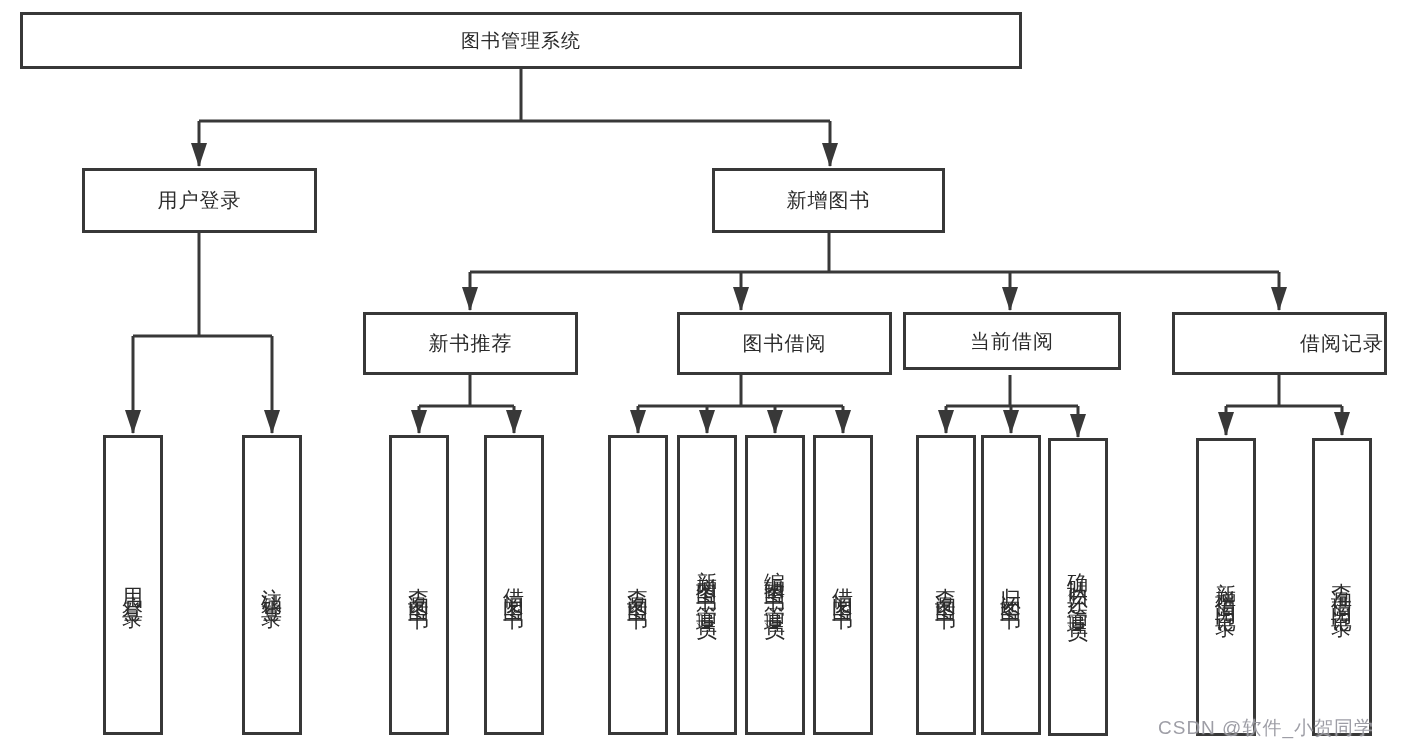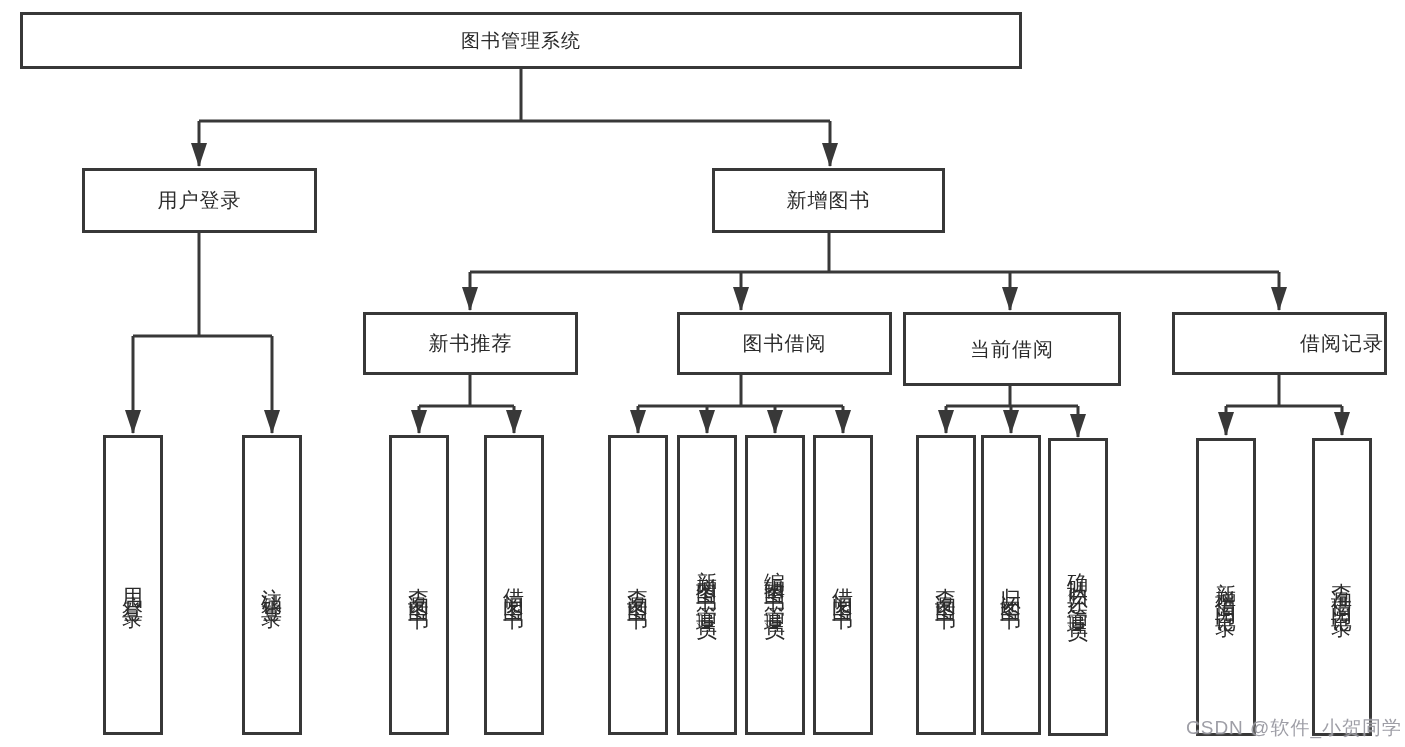--- a/index.html
+++ b/index.html
@@ -49,21 +49,21 @@
   .leaf .vtext {
     writing-mode: vertical-rl;
     text-orientation: mixed;
     font-size: 21px;
     letter-spacing: 7px;
     line-height: 1;
     white-space: nowrap;
   }
   .watermark {
     position: absolute;
-    left: 1186px;
+    left: 1158px;
     top: 715px;
     z-index: 5;
     font-size: 19px;
     color: rgba(148, 148, 156, 0.9);
     letter-spacing: 1px;
     white-space: nowrap;
     text-shadow: 0 0 2px rgba(255,255,255,0.8);
   }
 </style>
 </head>
@@ -124,21 +124,21 @@
   <div class="node node-h" style="left:712px; top:168px; width:233px; height:65px;">
     <span>新增图书</span>
   </div>
 
   <div class="node node-h" style="left:363px; top:312px; width:215px; height:63px;">
     <span>新书推荐</span>
   </div>
   <div class="node node-h" style="left:633px; top:312px; width:215px; height:63px;margin-left:44px;">
     <span>图书借阅</span>
   </div>
-  <div class="node node-h" style="left:903px; top:312px; width:218px; height:74px;">
+  <div class="node node-h" style="left:903px; top:312px; width:218px; height:58px;">
     <span>当前借阅</span>
   </div>
   <div class="node node-h" style="left:1172px; top:312px; width:215px; height:63px;justify-content:flex-end;">
     <span>借阅记录</span>
   </div>
 
   <div class="node leaf" style="left:103px;">
     <span class="vtext">用户登录</span>
   </div>
   <div class="node leaf" style="left:242px;">

